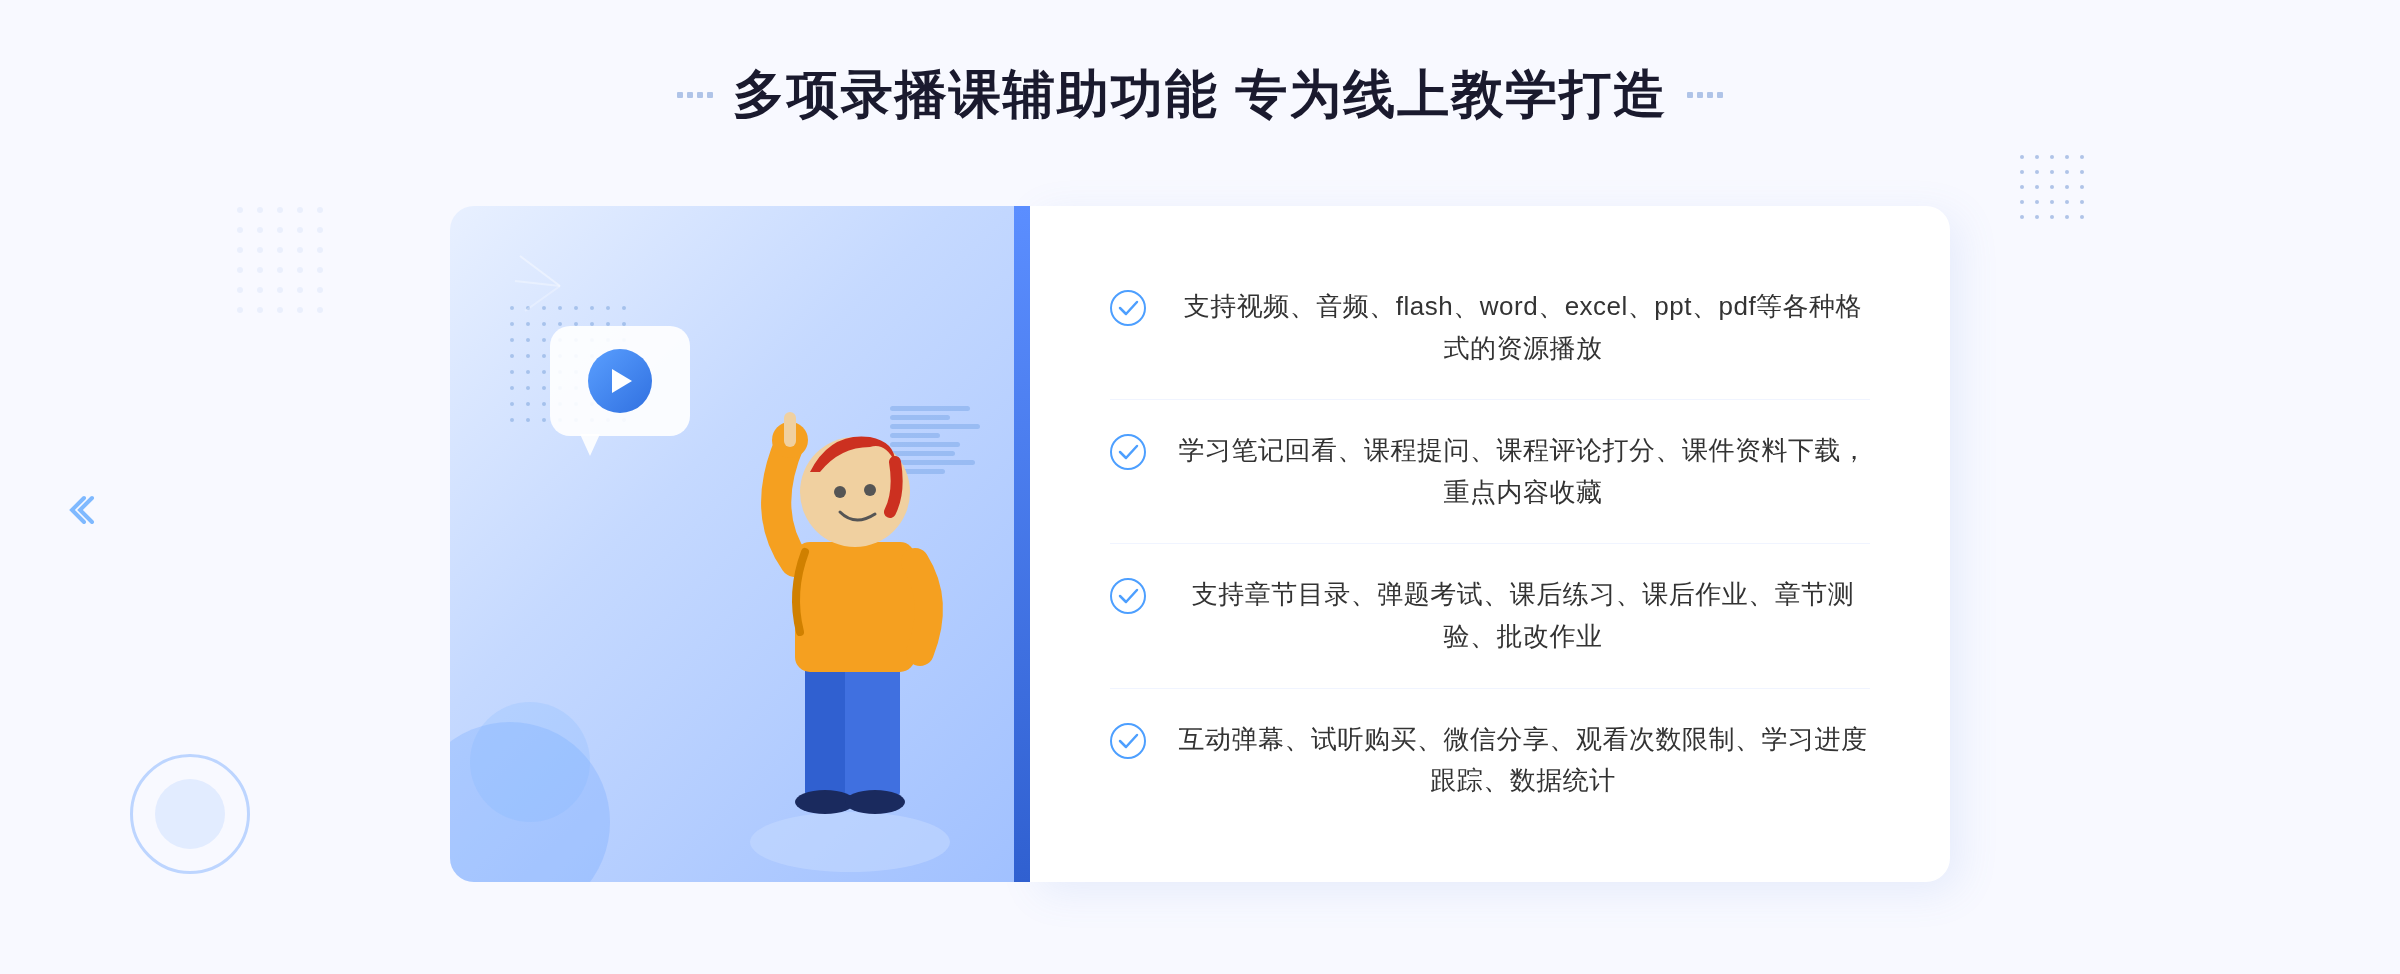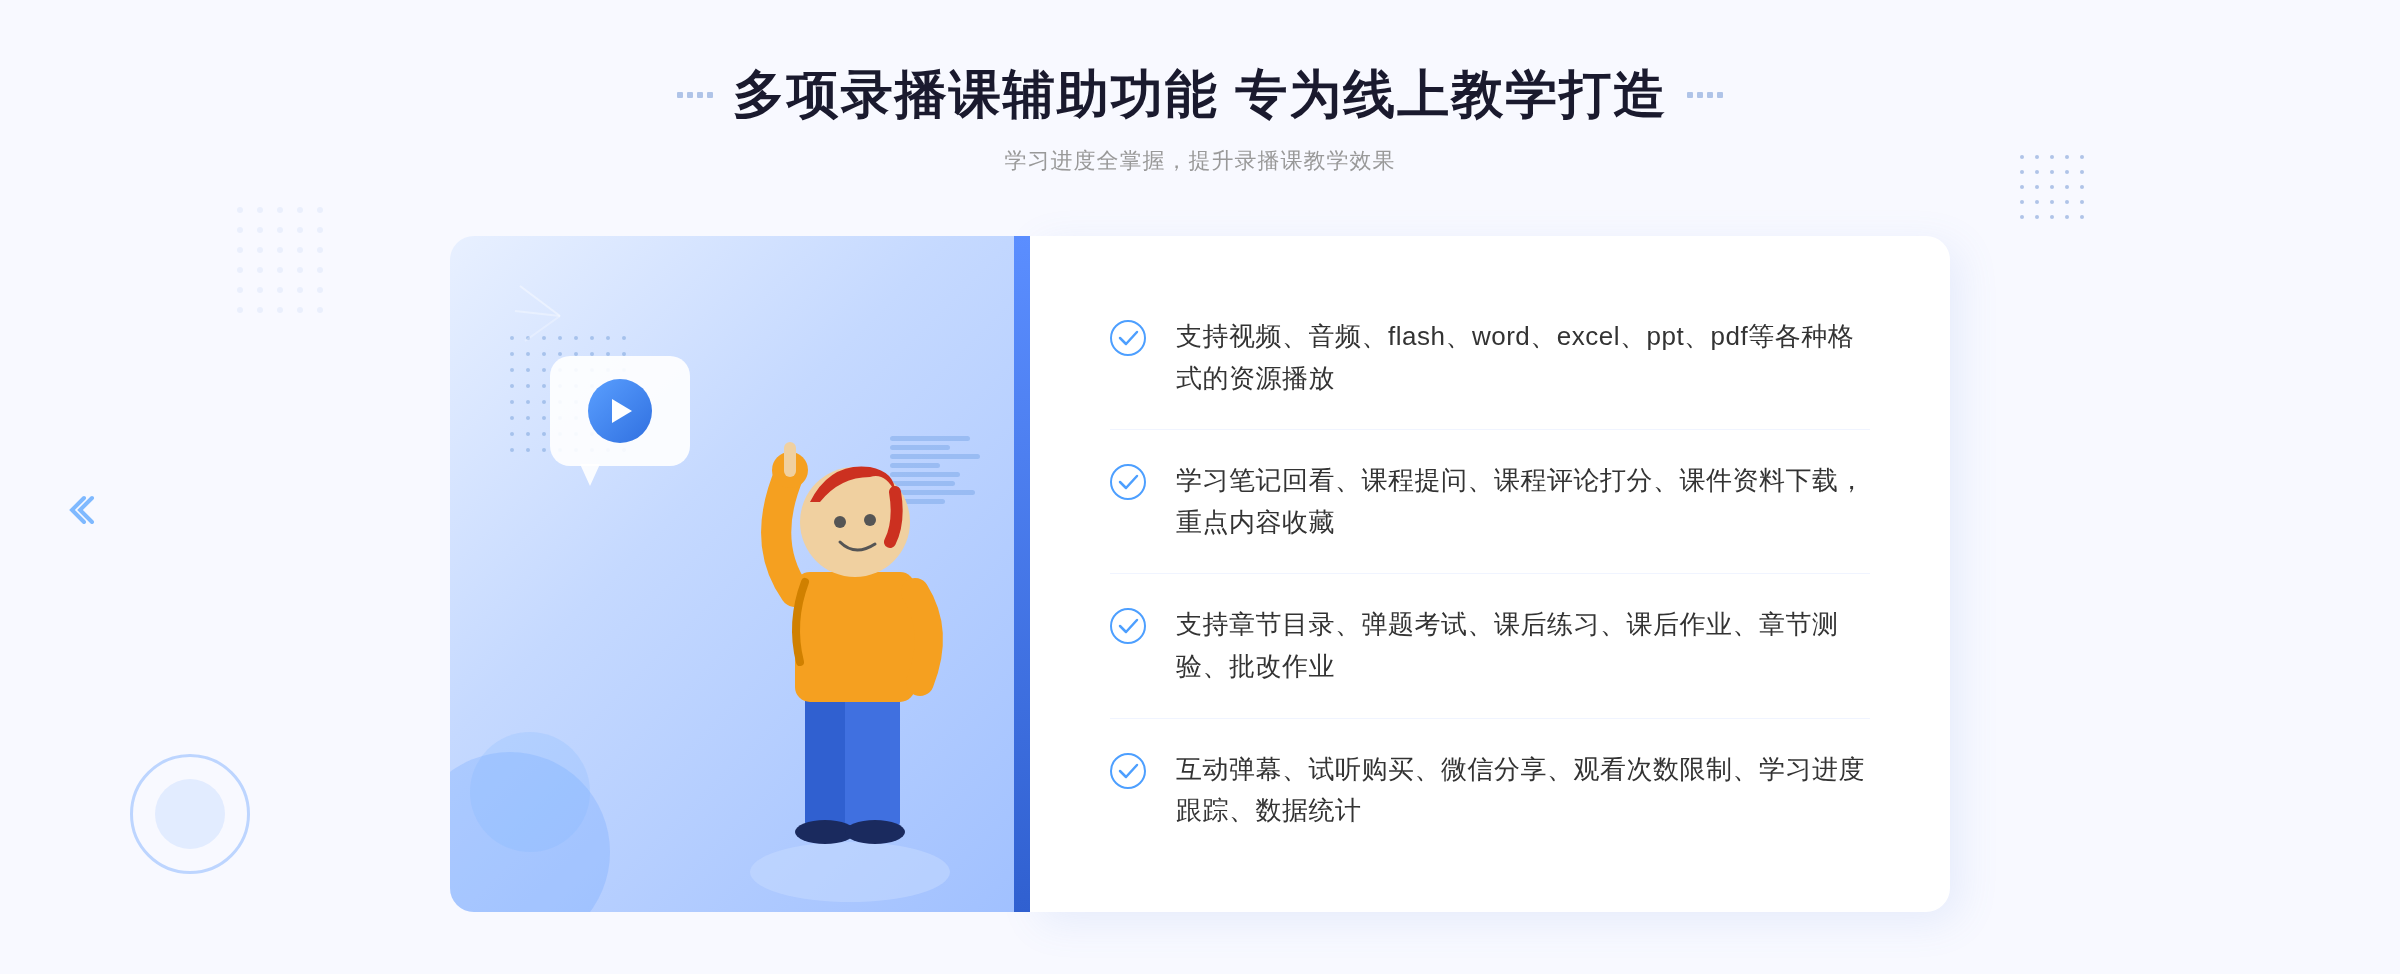--- a/index.html
+++ b/index.html
@@ -42,21 +42,20 @@
       position: absolute;
       left: 60px;
       top: 490px;
       color: #4d9fff;
       font-size: 32px;
       opacity: 0.7;
     }
 
     
     .header-section {
-      text-align: center;
       margin-bottom: 60px;
     }
 
     .header-decoration {
       display: flex;
       align-items: center;
       justify-content: center;
       gap: 20px;
       margin-bottom: 16px;
     }
@@ -88,20 +87,21 @@
       letter-spacing: 1px;
       margin-top: 8px;
     }
 
     
     .content-wrapper {
       display: flex;
       width: 1500px;
       gap: 0;
       position: relative;
+      text-align: center;
     }
 
     
     .illustration-panel {
       width: 580px;
       min-height: 640px;
       background: linear-gradient(135deg, #e8f0ff 0%, #c5d9ff 40%, #a0c0ff 100%);
       border-radius: 24px 0 0 24px;
       position: relative;
       overflow: hidden;
@@ -404,21 +404,20 @@
           <span></span>
       </div>
       <h1 class="main-title">多项录播课辅助功能 专为线上教学打造</h1>
       <div class="decoration-dots">
         <span></span>
           <span></span>
           <span></span>
           <span></span>
       </div>
     </div>
-    <p class="sub-title">学习进度全掌握，提升录播课教学效果</p>
   </div>
 
   <div class="content-wrapper">
 
     <div class="illustration-panel">
 
       <div class="illus-circle-1"></div>
       <div class="illus-circle-2"></div>
 
       <div class="illus-dots-pattern">

